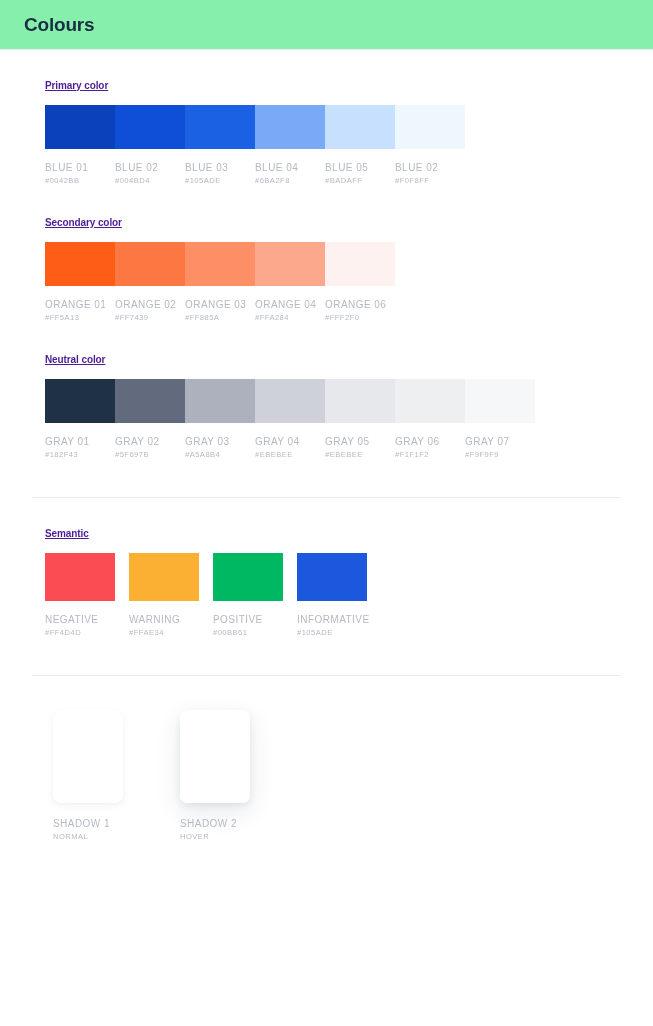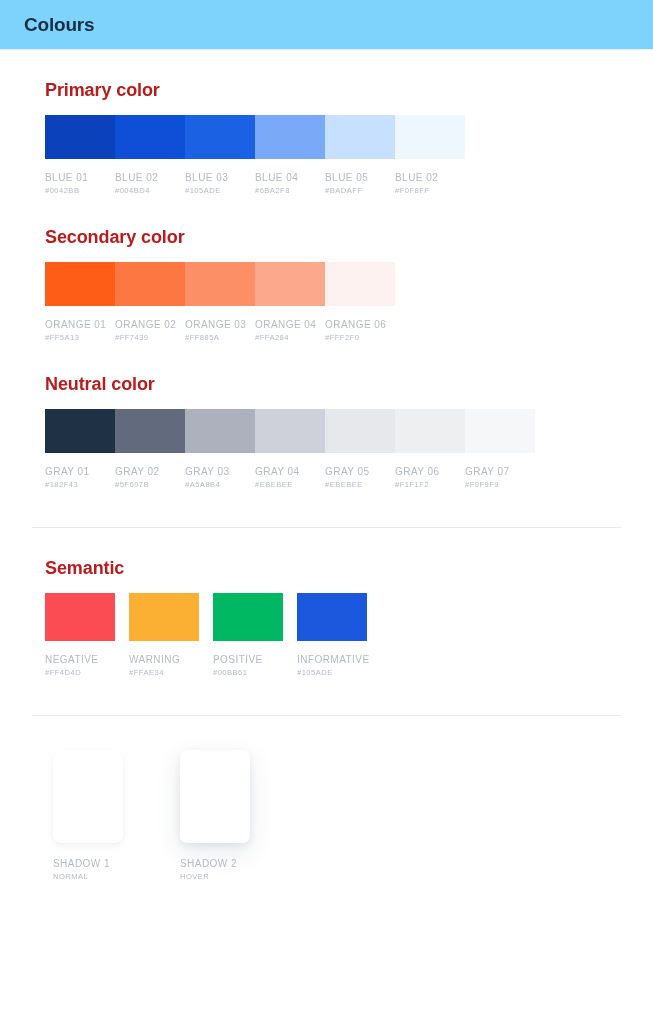--- a/index.html
+++ b/index.html
@@ -11,21 +11,21 @@
     width: 653px;
     height: 1026px;
     background: #ffffff;
     font-family: "Liberation Sans", sans-serif;
     overflow: hidden;
   }
 
   
   .page-header {
     height: 50px;
-    background: #7dd3fc;
+    background: #86efac;
     border-bottom: 1px solid #eceef0;
     display: flex;
     align-items: center;
     padding-left: 24px;
   }
   .page-title {
     font-size: 19px;
     font-weight: bold;
     color: #182f43;
     letter-spacing: -0.2px;
@@ -33,25 +33,26 @@
 
   
   .content {
     padding: 0 32px;
   }
 
   .section {
     padding-top: 30px;
   }
   .section-title {
-    font-size: 18px;
+    font-size: 10px;
     font-weight: bold;
-    color: #b91c1c;
+    color: #4c1d95;
     margin: 0 0 14px 13px;
     letter-spacing: -0.1px;
+    text-decoration: underline;
   }
 
   
   .ramp {
     display: flex;
     margin-left: 13px;
   }
   .ramp-col {
     width: 70px;
   }

